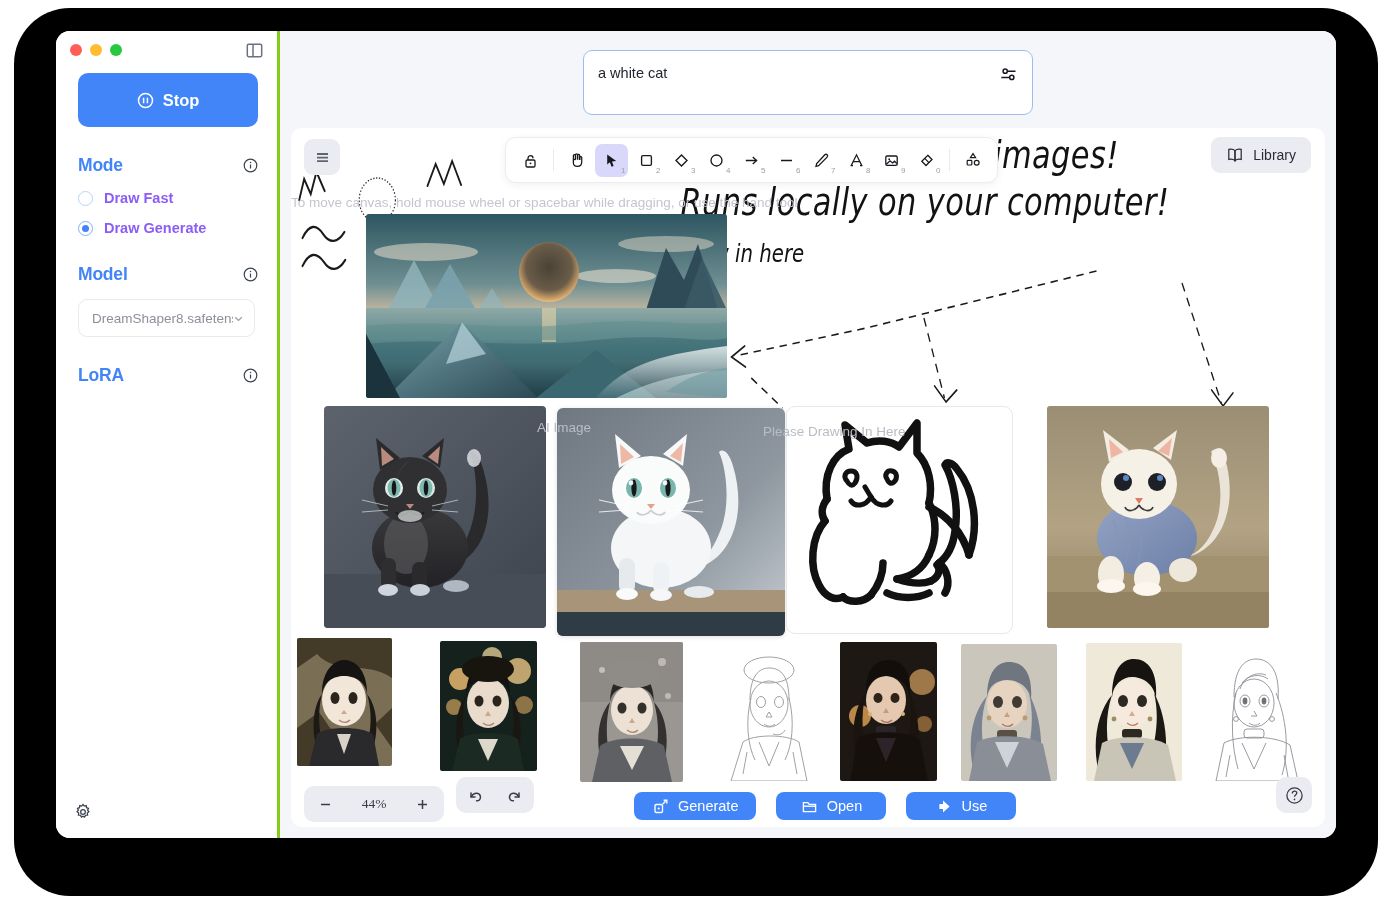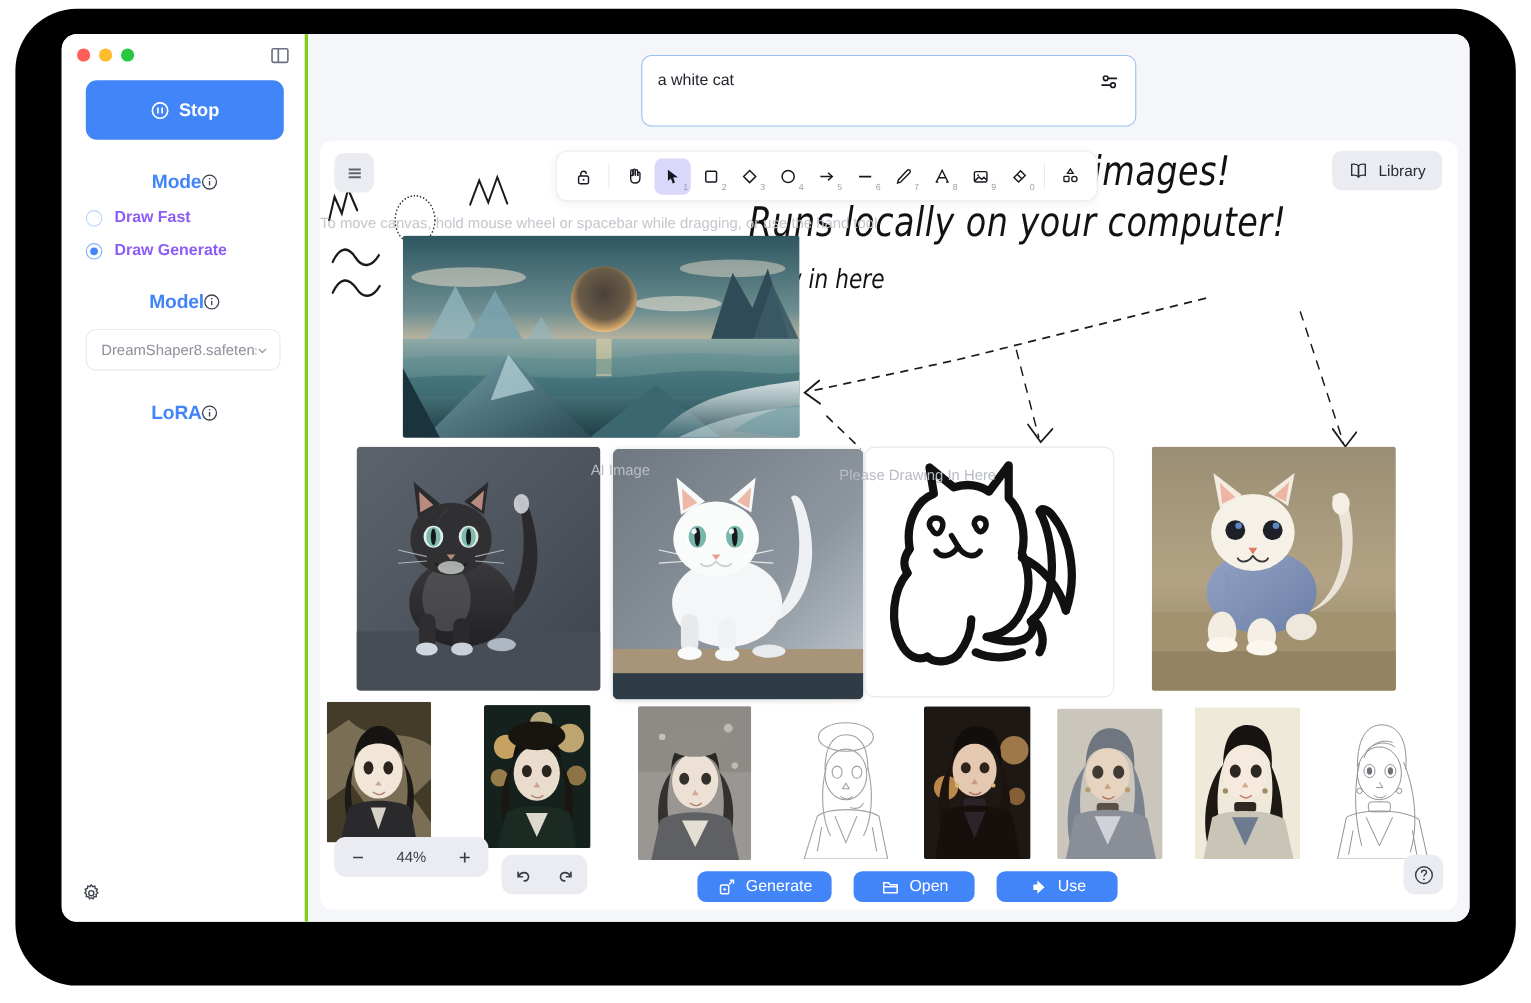--- a/index.html
+++ b/index.html
@@ -62,21 +62,21 @@
     color: #ffffff;
     font-size: 16.5px; font-weight: bold;
     font-family: "Liberation Sans", sans-serif;
     display: flex; align-items: center; justify-content: center;
     gap: 9px;
     cursor: pointer;
   }
 
   .section-head {
     margin-top: 28px;
-    display: flex; align-items: center; justify-content: center;
+    display: flex; align-items: center; justify-content: space-between;
     width: 180px;
   }
   .section-title {
     color: #4285f8;
     font-size: 17.5px;
     font-weight: bold;
     letter-spacing: -0.2px;
   }
   .info-icon { cursor: pointer; display:flex; }
 
@@ -238,25 +238,25 @@
               box-shadow: 0 1px 5px rgba(0,0,0,0.13); }
   #cat-sketch{left: 495px; top: 278px; width: 227px; height: 228px; border-radius: 9px;
               background:#fff; border: 1px solid #e7e8ec; }
   #cat-clay { left: 756px; top: 278px; width: 222px; height: 222px; border-radius: 3px; }
 
   
   .thumb { position: absolute; z-index: 6; overflow: hidden; border-radius: 2px; }
 
   
   #zoom-control {
-    position: absolute; left: 13px; bottom: 30px;
+    position: absolute; left: 13px; bottom: 5px;
     width: 140px; height: 36px;
     background: #ebecf1; border-radius: 10px;
     display: flex; align-items: center; justify-content: space-between;
-    padding: 0 14px; z-index: 40;
+    padding: 0 14px; z-index: 40; font-family: Liberation Serif, serif;
   }
   #zoom-value { font-size: 13.5px; color: #3a3d45; }
   .zoom-btn { cursor: pointer; display:flex; }
 
   #history-control {
     position: absolute; left: 165px; bottom: 14px;
     width: 78px; height: 36px;
     background: #ebecf1; border-radius: 10px;
     display: flex; align-items: center; justify-content: space-around;
     z-index: 40;

